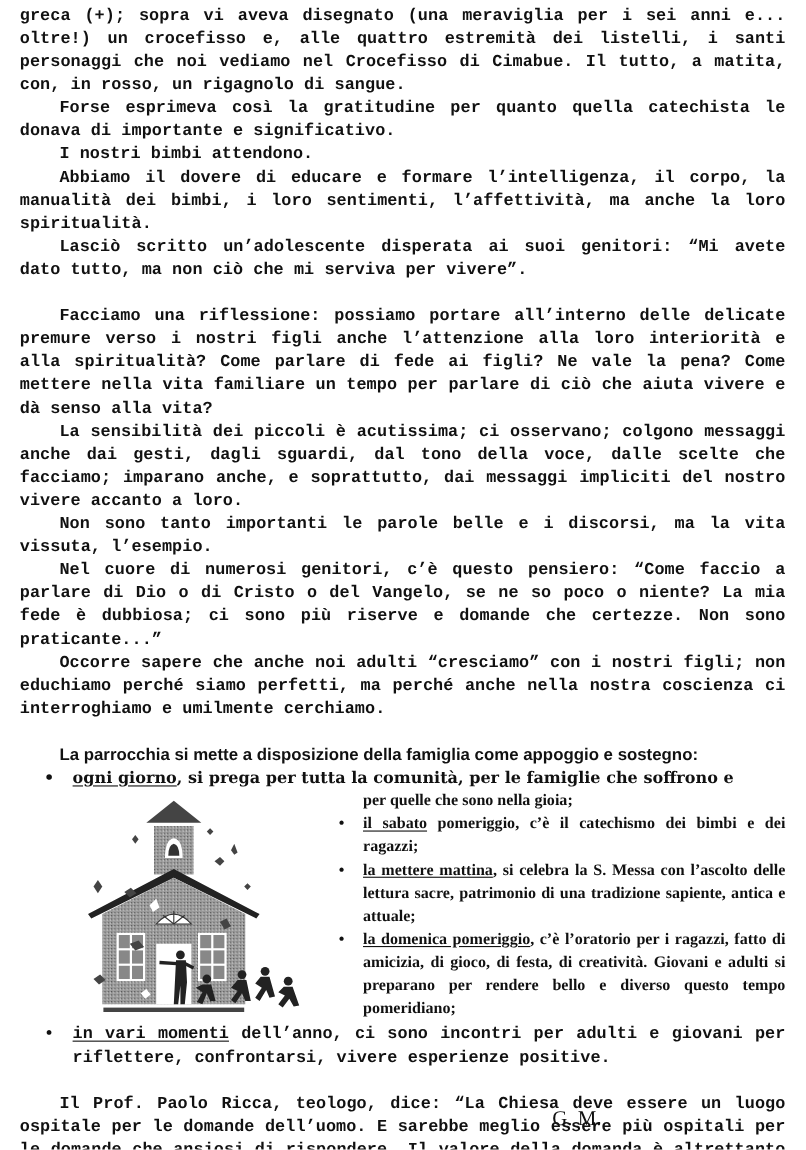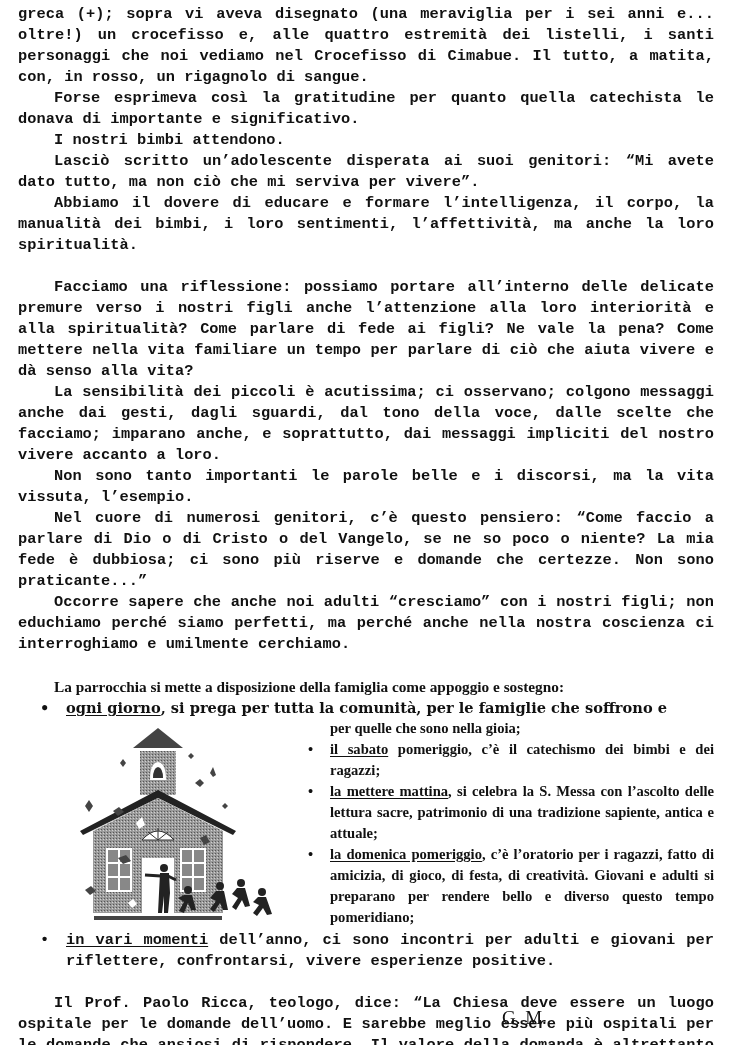--- a/index.html
+++ b/index.html
@@ -21,21 +21,21 @@
   .ind { text-indent: 36px; }
   .gap { height: 21px; }
   .wide {
     font-family: "DejaVu Serif", serif;
     font-weight: bold;
     font-size: 14.6px;
     line-height: 21px;
   }
   .u { text-decoration: underline; text-underline-offset: 2px; }
   .intro {
-    font-family: Liberation Serif, serif; font-weight: bold;
+    font-family: Liberation Sans, sans-serif; font-weight: bold;
     font-size: 15.3px; line-height: 21px; margin: 0 0 0 36px;
   }
   .bul { position: absolute; left: 0; top: 0; font-weight: bold; }
   .list-full { position: relative; padding-left: 48px; }
   .list-full .bul { left: 22px; }
   .rightcol { position: relative; margin-left: 312px; font-family: Liberation Serif, serif; }
   .rightcol .item { position: relative; padding-left: 0; }
   .rightcol .bul { left: -22px; }
   .illus { position: absolute; left: 32px; top: 0; width: 240px; height: 210px; }
   .sig {
@@ -45,22 +45,22 @@
 </style>
 </head>
 <body>
 
 <div class="page">
 
   <div>
     <p class="p">greca (+); sopra vi aveva disegnato (una meraviglia per i sei anni e... oltre!) un crocefisso e, alle quattro estremità dei listelli, i santi personaggi che noi vediamo nel Crocefisso di Cimabue. Il tutto, a matita, con, in rosso, un rigagnolo di sangue.</p>
     <p class="p ind">Forse esprimeva così la gratitudine per quanto quella catechista le donava di importante e significativo.</p>
     <p class="p ind">I nostri bimbi attendono.</p>
+    <p class="p ind">Abbiamo il dovere di educare e formare l’intelligenza, il corpo, la manualità dei bimbi, i loro sentimenti, l’affettività, ma anche la loro spiritualità.</p>
     <p class="p ind">Lasciò scritto un’adolescente disperata ai suoi genitori: “Mi avete dato tutto, ma non ciò che mi serviva per vivere”.</p>
-    <p class="p ind">Abbiamo il dovere di educare e formare l’intelligenza, il corpo, la manualità dei bimbi, i loro sentimenti, l’affettività, ma anche la loro spiritualità.</p>
   </div>
 
   <div class="gap"></div>
 
   <div>
     <p class="p ind">Facciamo una riflessione: possiamo portare all’interno delle delicate premure verso i nostri figli anche l’attenzione alla loro interiorità e alla spiritualità? Come parlare di fede ai figli? Ne vale la pena? Come mettere nella vita familiare un tempo per parlare di ciò che aiuta vivere e dà senso alla vita?</p>
     <p class="p ind">La sensibilità dei piccoli è acutissima; ci osservano; colgono messaggi anche dai gesti, dagli sguardi, dal tono della voce, dalle scelte che facciamo; imparano anche, e soprattutto, dai messaggi impliciti del nostro vivere accanto a loro.</p>
     <p class="p ind">Non sono tanto importanti le parole belle e i discorsi, ma la vita vissuta, l’esempio.</p>
     <p class="p ind">Nel cuore di numerosi genitori, c’è questo pensiero: “Come faccio a parlare di Dio o di Cristo o del Vangelo, se ne so poco o niente? La mia fede è dubbiosa; ci sono più riserve e domande che certezze. Non sono praticante...”</p>
     <p class="p ind">Occorre sapere che anche noi adulti “cresciamo” con i nostri figli; non educhiamo perché siamo perfetti, ma perché anche nella nostra coscienza ci interroghiamo e umilmente cerchiamo.</p>

